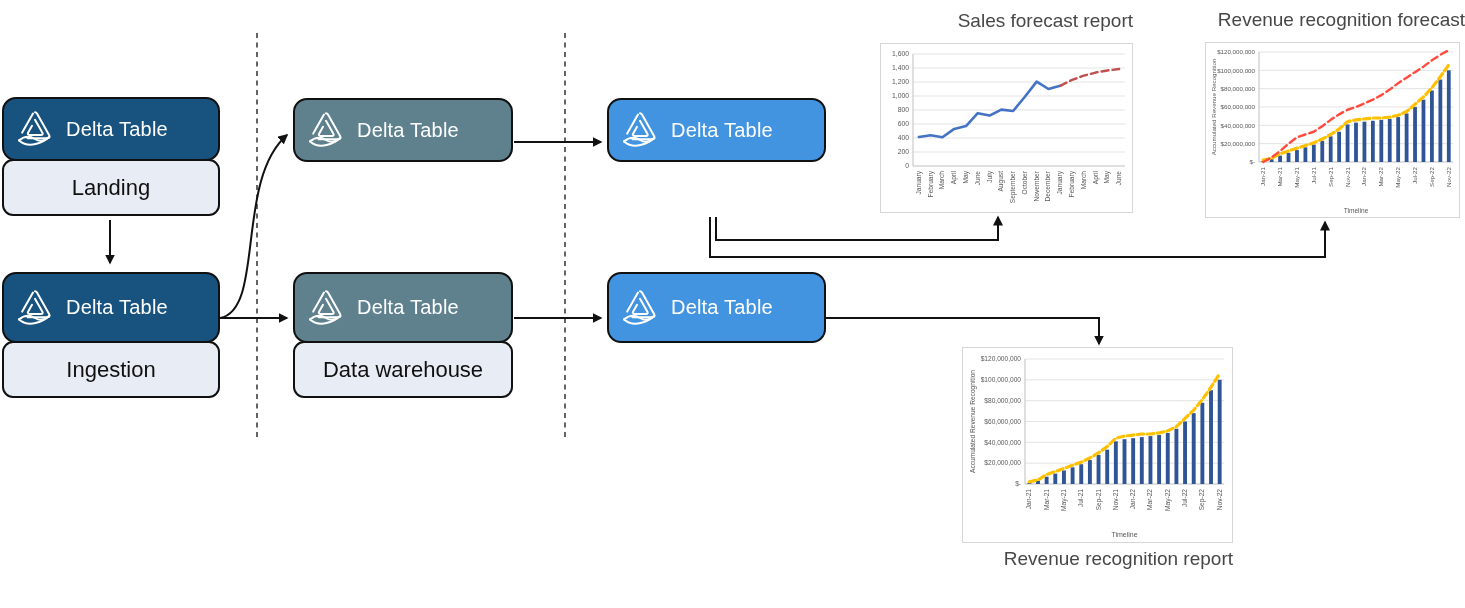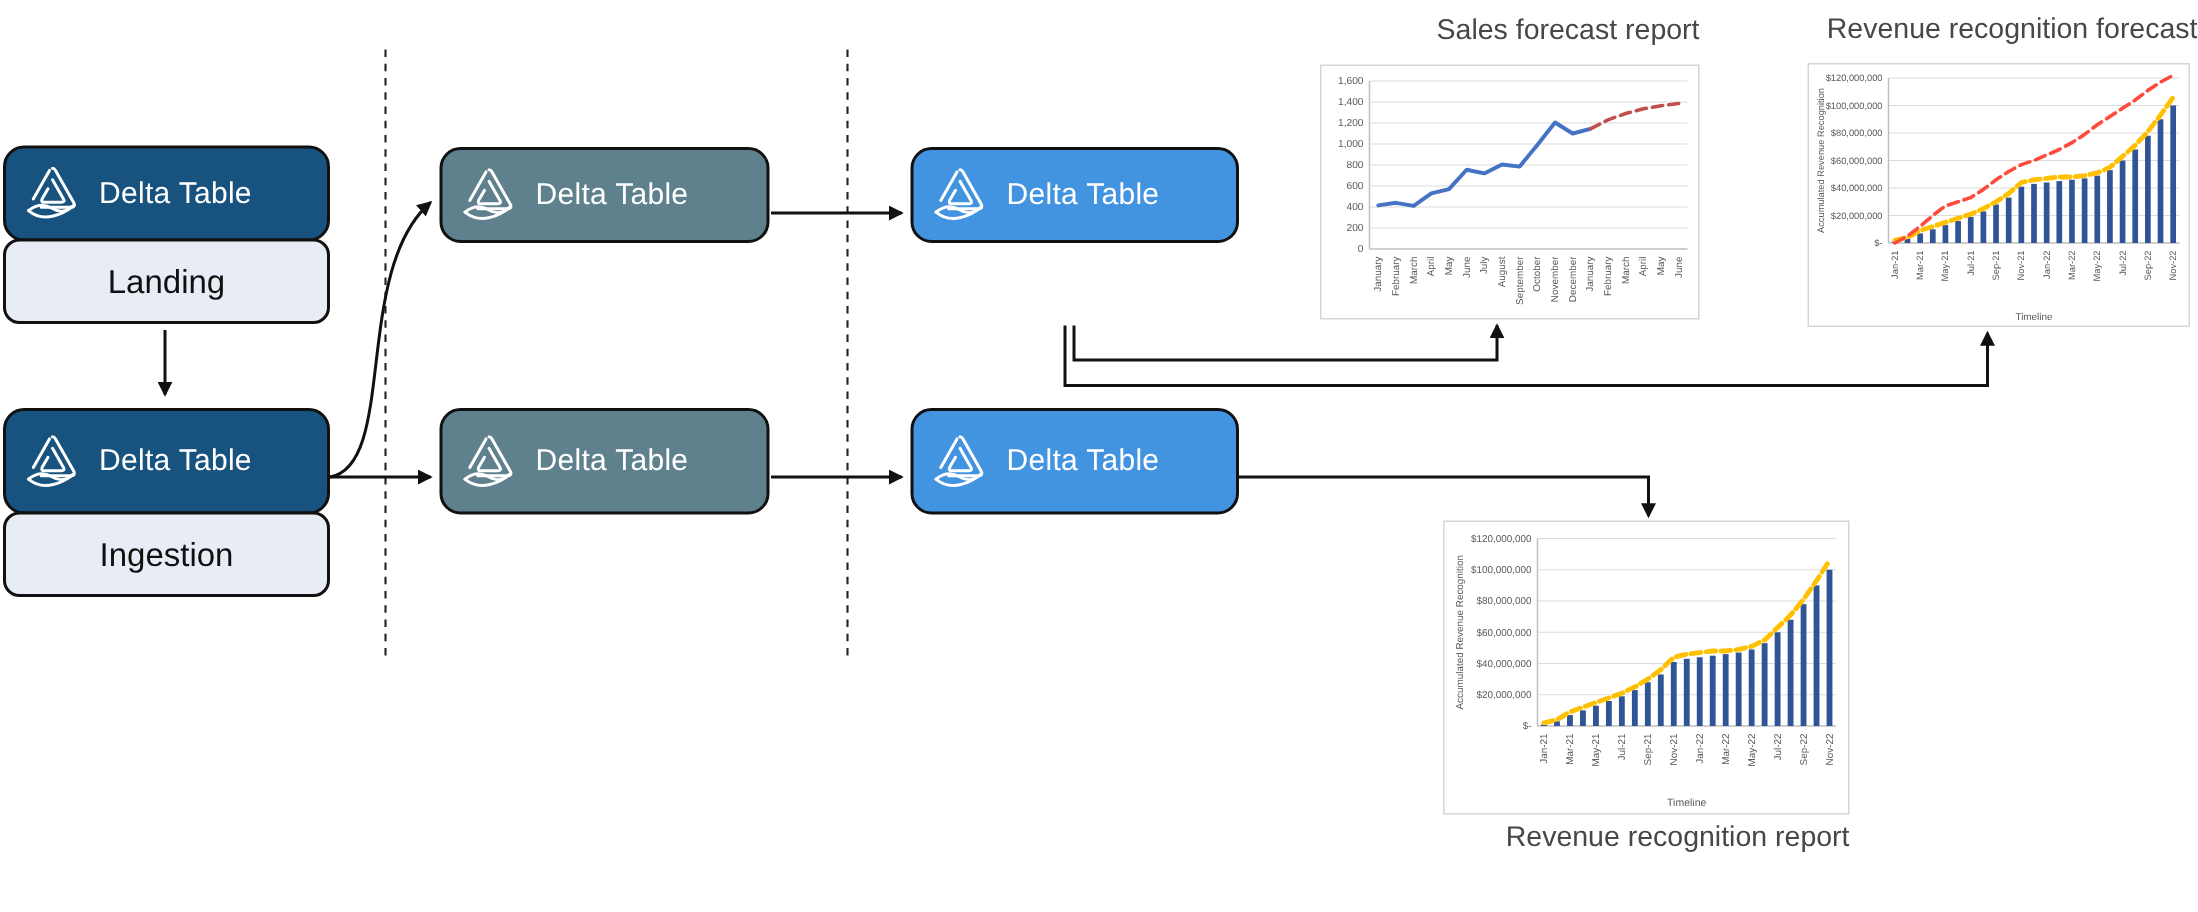--- a/index.html
+++ b/index.html
@@ -98,20 +98,21 @@
     <div class="hdr hdr-teal">
       <svg width="42" height="42" viewBox="0 0 42 42" fill="none" stroke="#fff" stroke-width="2" stroke-linecap="round" stroke-linejoin="round">
         <path d="M21 4.2 C21.9 4.2 22.5 4.7 23 5.6 L35.2 27.2 C36.2 29 35.3 30.2 33.2 30.2 L13.5 30.2"></path>
         <path d="M19 5.6 L8.2 24.6"></path>
         <path d="M21 11.8 L28.4 24.8 C29.1 26.1 28.5 26.9 27 26.9 L15.5 26.9 C13.8 26.9 13.4 25.8 14.2 24.4 L18 17.8"></path>
         <path d="M5 32.4 C11 27.6 16.5 28.2 21 31 C25.5 33.8 30.5 33 34.5 29.4"></path>
         <path d="M5 32.4 C10 36.6 16 37.4 21.5 36 C26.5 34.8 31 32.4 34.5 29.4"></path>
       </svg>
       <span>Delta Table</span>
     </div>
+    <div class="lbl">Data warehouse</div>
   </div>
 
   <div class="dtable row1" style="left:607px;top:98px;width:219px;">
     <div class="hdr hdr-blue">
       <svg width="42" height="42" viewBox="0 0 42 42" fill="none" stroke="#fff" stroke-width="2" stroke-linecap="round" stroke-linejoin="round">
         <path d="M21 4.2 C21.9 4.2 22.5 4.7 23 5.6 L35.2 27.2 C36.2 29 35.3 30.2 33.2 30.2 L13.5 30.2"></path>
         <path d="M19 5.6 L8.2 24.6"></path>
         <path d="M21 11.8 L28.4 24.8 C29.1 26.1 28.5 26.9 27 26.9 L15.5 26.9 C13.8 26.9 13.4 25.8 14.2 24.4 L18 17.8"></path>
         <path d="M5 32.4 C11 27.6 16.5 28.2 21 31 C25.5 33.8 30.5 33 34.5 29.4"></path>
         <path d="M5 32.4 C10 36.6 16 37.4 21.5 36 C26.5 34.8 31 32.4 34.5 29.4"></path>

